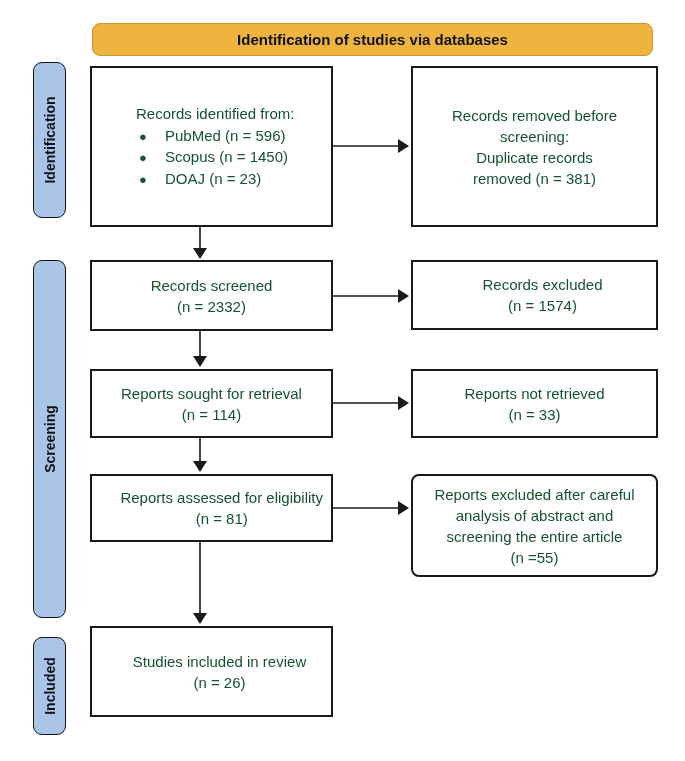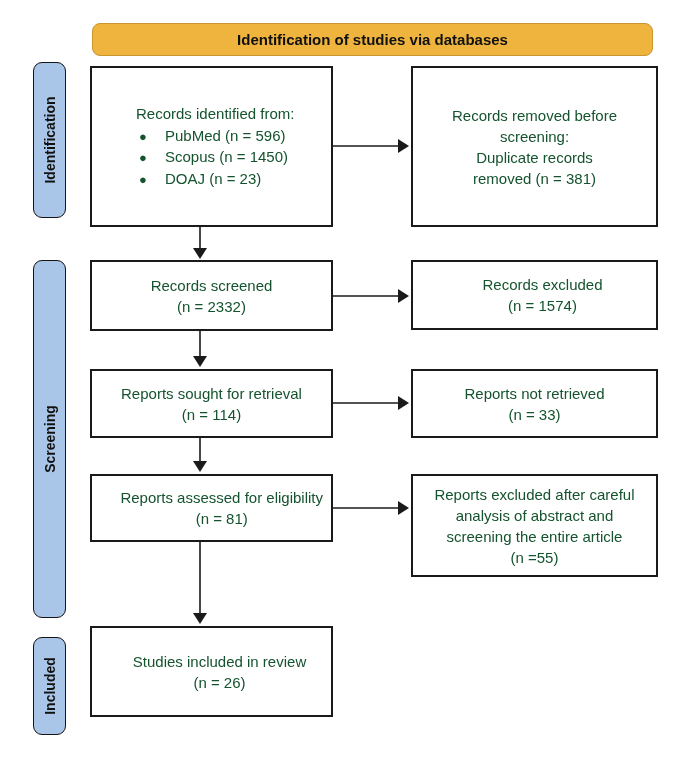--- a/index.html
+++ b/index.html
@@ -70,21 +70,21 @@
   }
   .col-left  { left: 90px;  width: 243px; }
   .col-right { left: 411px; width: 247px; }
   #box-records-identified   { top: 66px;  height: 161px; }
   #box-records-removed      { top: 66px;  height: 161px; }
   #box-records-screened     { top: 260px; height: 71px; }
   #box-records-excluded     { top: 260px; height: 70px; padding-left: 16px; }
   #box-reports-sought       { top: 369px; height: 69px; }
   #box-reports-not-retrieved{ top: 369px; height: 69px; }
   #box-reports-assessed     { top: 474px; height: 68px; justify-content: flex-end; }
-  #box-reports-excluded     { top: 474px; height: 103px; }
+  #box-reports-excluded     { top: 474px; height: 103px; border-radius: 8px; }
   #box-studies-included     { top: 626px; height: 91px; padding-left: 16px; }
   .box-text {
     white-space: pre-line;
     text-align: center;
     line-height: 1.4;
     padding: 2px 8px;
   }
   
   .id-content {
     padding-left: 44px;

